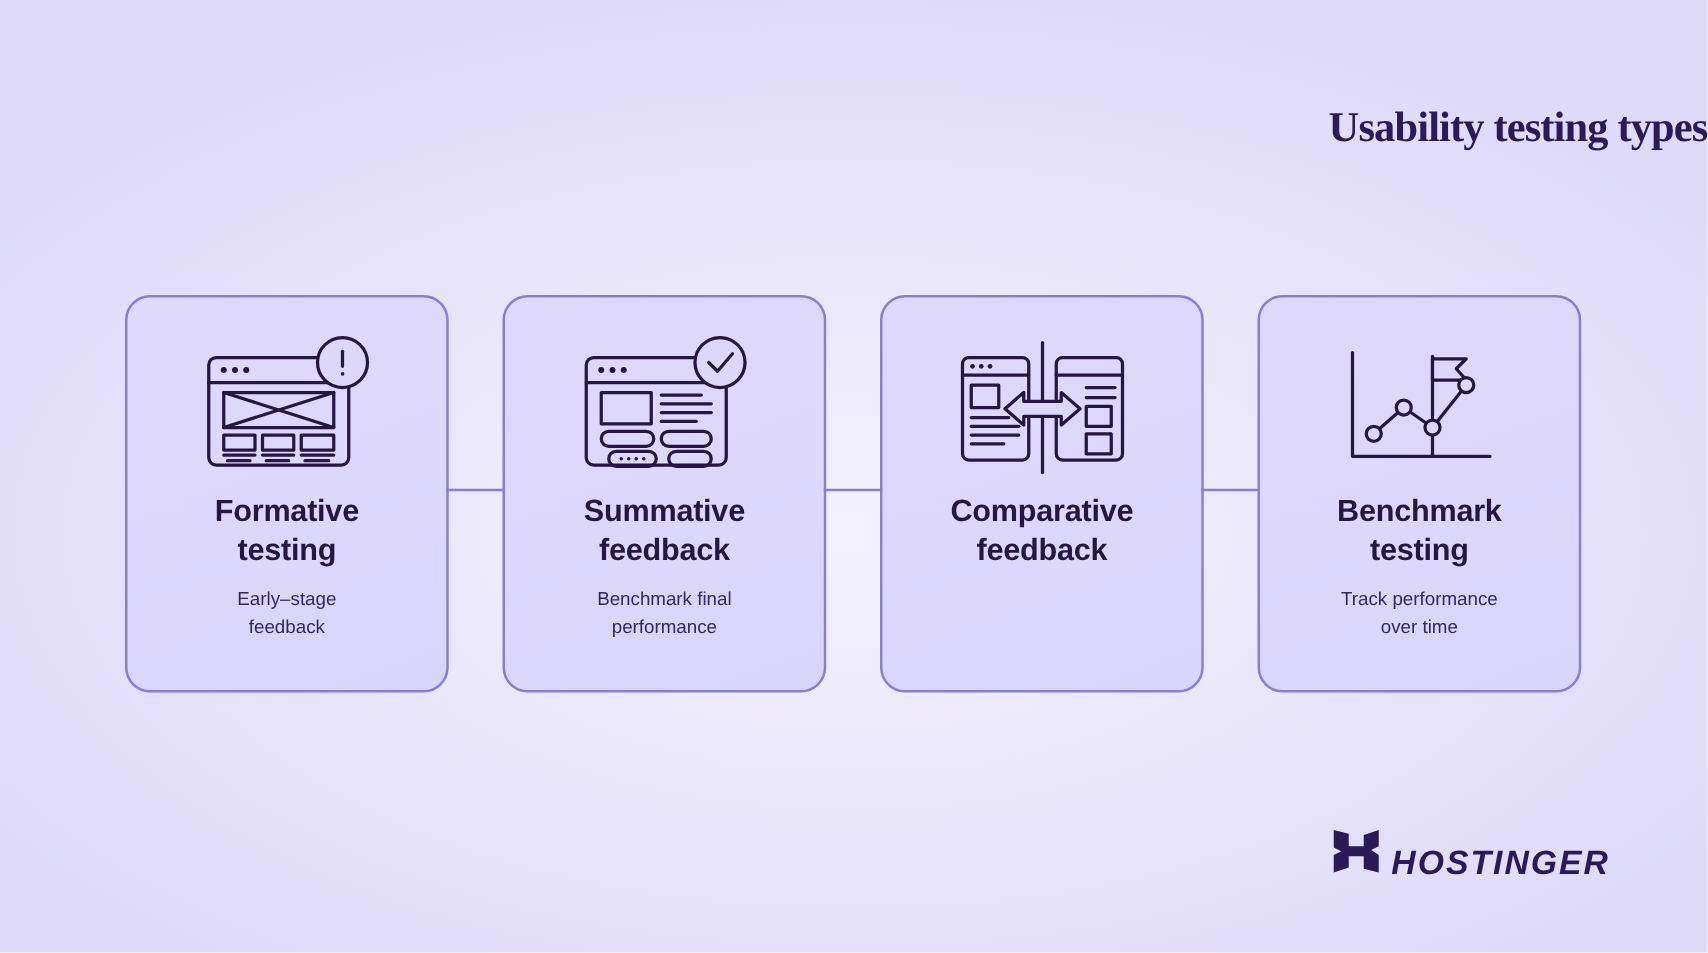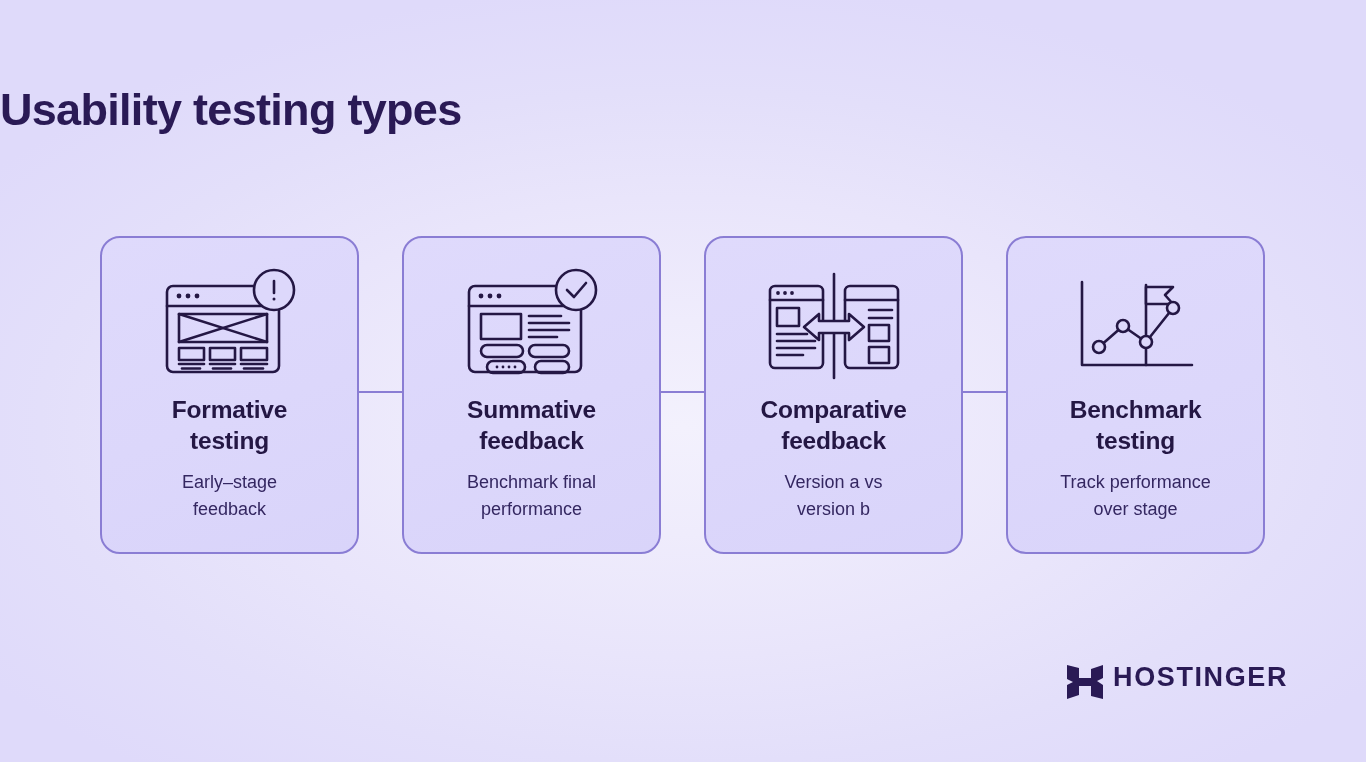--- a/index.html
+++ b/index.html
@@ -26,25 +26,26 @@
     position: absolute;
     inset: 0;
   }
 
   
   .title {
     position: absolute;
     top: 84px;
     left: 0;
     width: 100%;
-    text-align: left;
-    font-size: 45px;
+    text-align: right;
+    font-size: 34px;
     font-weight: bold;
     letter-spacing: -0.7px;
     color: #2A1A55;
+    font-family: Liberation Serif, serif;
   }
 
   
   .cards {
     position: absolute;
     top: 236px;
     left: 100px;
     width: 1166px;
     height: 318px;
     display: flex;
@@ -92,35 +93,36 @@
     font-weight: bold;
     line-height: 1.27;
     text-align: center;
     color: #241744;
     letter-spacing: -0.2px;
     white-space: pre-line;
   }
 
   .card-desc {
     margin-top: 13px;
-    font-size: 18px;
+    font-size: 15px;
     line-height: 1.47;
     text-align: center;
     color: #342761;
     white-space: pre-line;
   }
 
   
   .logo {
     position: absolute;
     right: 78px;
     bottom: 56px;
     display: flex;
-    align-items: flex-start;
+    align-items: flex-end;
     gap: 9px;
+    font-style: italic;
   }
   .logo-text {
     font-size: 27px;
     font-weight: bold;
     letter-spacing: 1.6px;
     color: #2A1A55;
   }
 </style>
 </head>
 <body>
@@ -229,22 +231,20 @@
           <rect x="110" y="57" width="20" height="16"></rect>
           <rect x="110" y="79" width="20" height="16"></rect>
 
           <line x1="75" y1="6" x2="75" y2="110"></line>
 
           <path d="M45 59 L60 46 L60 53 L90 53 L90 46 L105 59 L90 72 L90 65 L60 65 L60 72 Z" fill="#DDD8FB"></path>
         </svg>
       </div>
       <div class="card-title">Comparative
 feedback</div>
-      <div class="card-desc">Version a vs
-version b</div>
     </div>
 
     <div class="connector"></div>
 
     <div class="card">
       <div class="icon-wrap">
         <svg width="150" height="112" viewBox="0 0 150 112" fill="none" stroke="#241744" stroke-width="2.6" stroke-linecap="round" stroke-linejoin="round">
 
           <polyline points="21,14 21,97 131,97"></polyline>
 
@@ -255,21 +255,21 @@
 
           <circle cx="38" cy="79" r="6" fill="#DDD8FB"></circle>
           <circle cx="62" cy="58" r="6" fill="#DDD8FB"></circle>
           <circle cx="85" cy="74" r="6" fill="#DDD8FB"></circle>
           <circle cx="112" cy="40" r="6" fill="#DDD8FB"></circle>
         </svg>
       </div>
       <div class="card-title">Benchmark
 testing</div>
       <div class="card-desc">Track performance
-over stage</div>
+over time</div>
     </div>
 
   </div>
 
   <div class="logo">
     <span>
       <svg width="38" height="40" viewBox="0 0 38 40" fill="#2A1A55">
         <polygon points="1,3 13,6 13,16 25,16 25,7 37,3 37,16 31,19 37,23 37,37 25,34 25,24 13,24 13,33 1,37 1,23 7,20 1,17"></polygon>
       </svg>
     </span>

